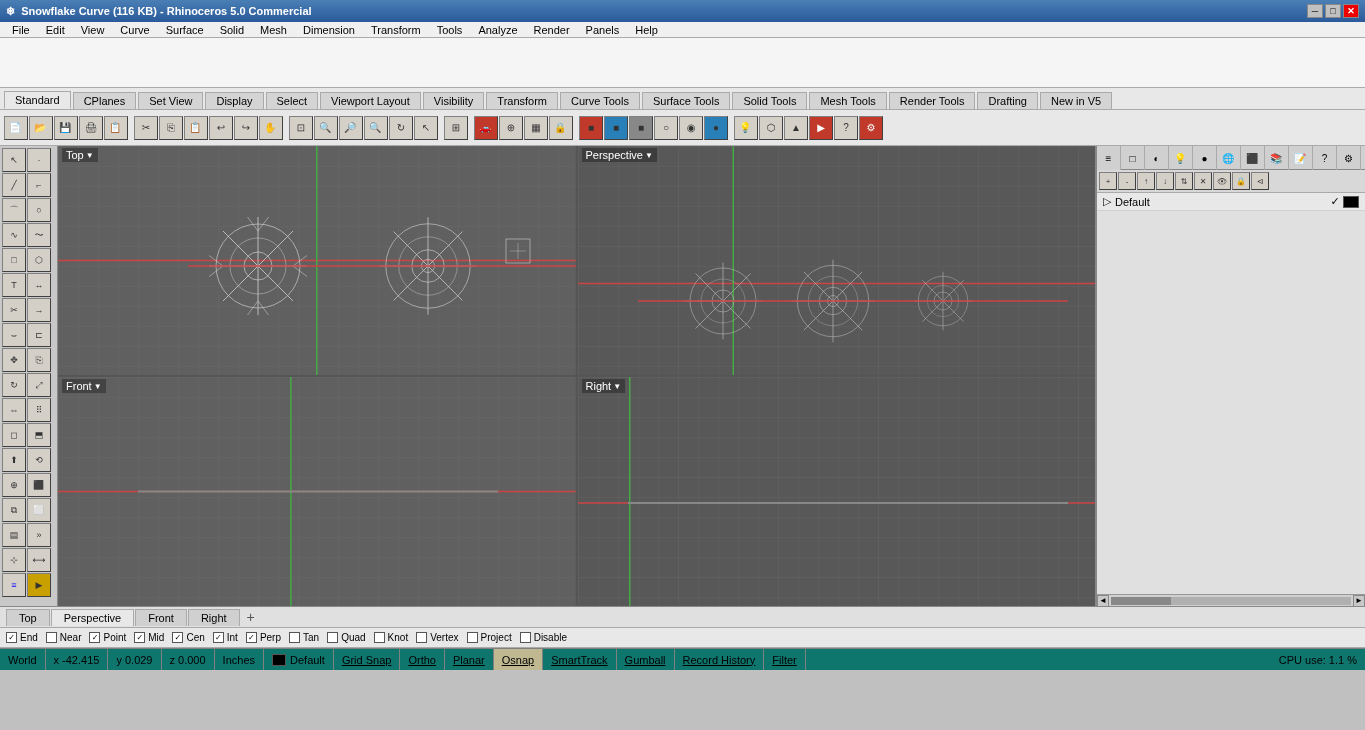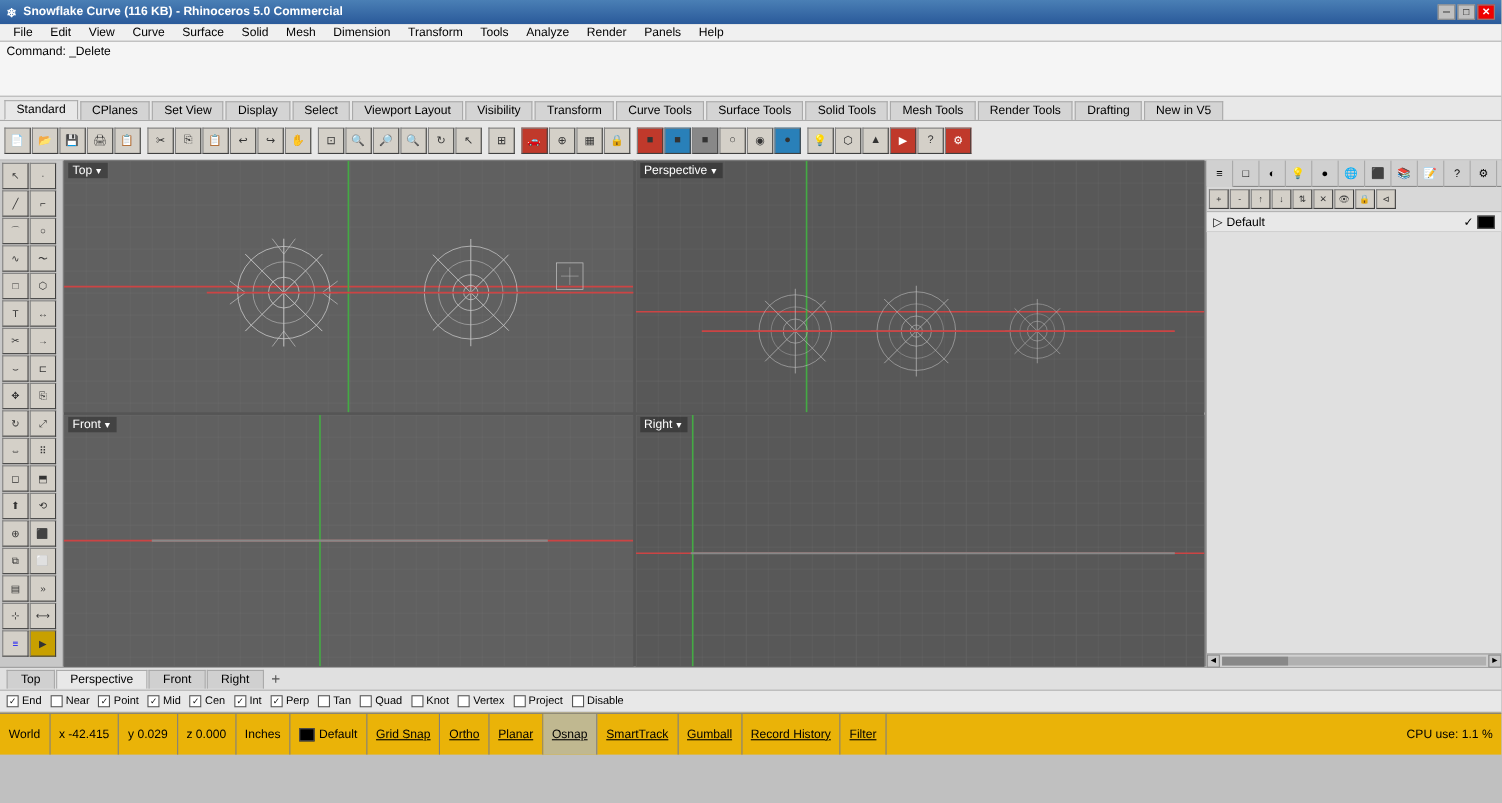--- a/index.html
+++ b/index.html
@@ -198,22 +198,22 @@
       display: flex; align-items: center;
       padding: 0 6px;
       gap: 8px;
       font-size: 10px;
     }
     .osnap-item { display: flex; align-items: center; gap: 3px; }
     .osnap-check { width: 11px; height: 11px; border: 1px solid #555; background: white; display: flex; align-items: center; justify-content: center; font-size: 8px; }
 
     
     #status-bar {
-      height: 38px;
-      background: #eab308;
+      height: 22px;
+      background: #0f766e;
       border-top: 1px solid #808080;
       display: flex; align-items: center;
       font-size: 11px;
     }
     .status-item {
       padding: 1px 8px;
       border-right: 1px solid #808080;
       white-space: nowrap;
       height: 100%;
       display: flex; align-items: center;
@@ -256,21 +256,20 @@
   <span class="menu-item">Dimension</span>
   <span class="menu-item">Transform</span>
   <span class="menu-item">Tools</span>
   <span class="menu-item">Analyze</span>
   <span class="menu-item">Render</span>
   <span class="menu-item">Panels</span>
   <span class="menu-item">Help</span>
 </div>
 
 <div id="command-area">
-  <div class="command-line">Command: _Delete</div>
 </div>
 
 <div id="toolbar-tabs">
   <div class="toolbar-tab active">Standard</div>
   <div class="toolbar-tab">CPlanes</div>
   <div class="toolbar-tab">Set View</div>
   <div class="toolbar-tab">Display</div>
   <div class="toolbar-tab">Select</div>
   <div class="toolbar-tab">Viewport Layout</div>
   <div class="toolbar-tab">Visibility</div>

